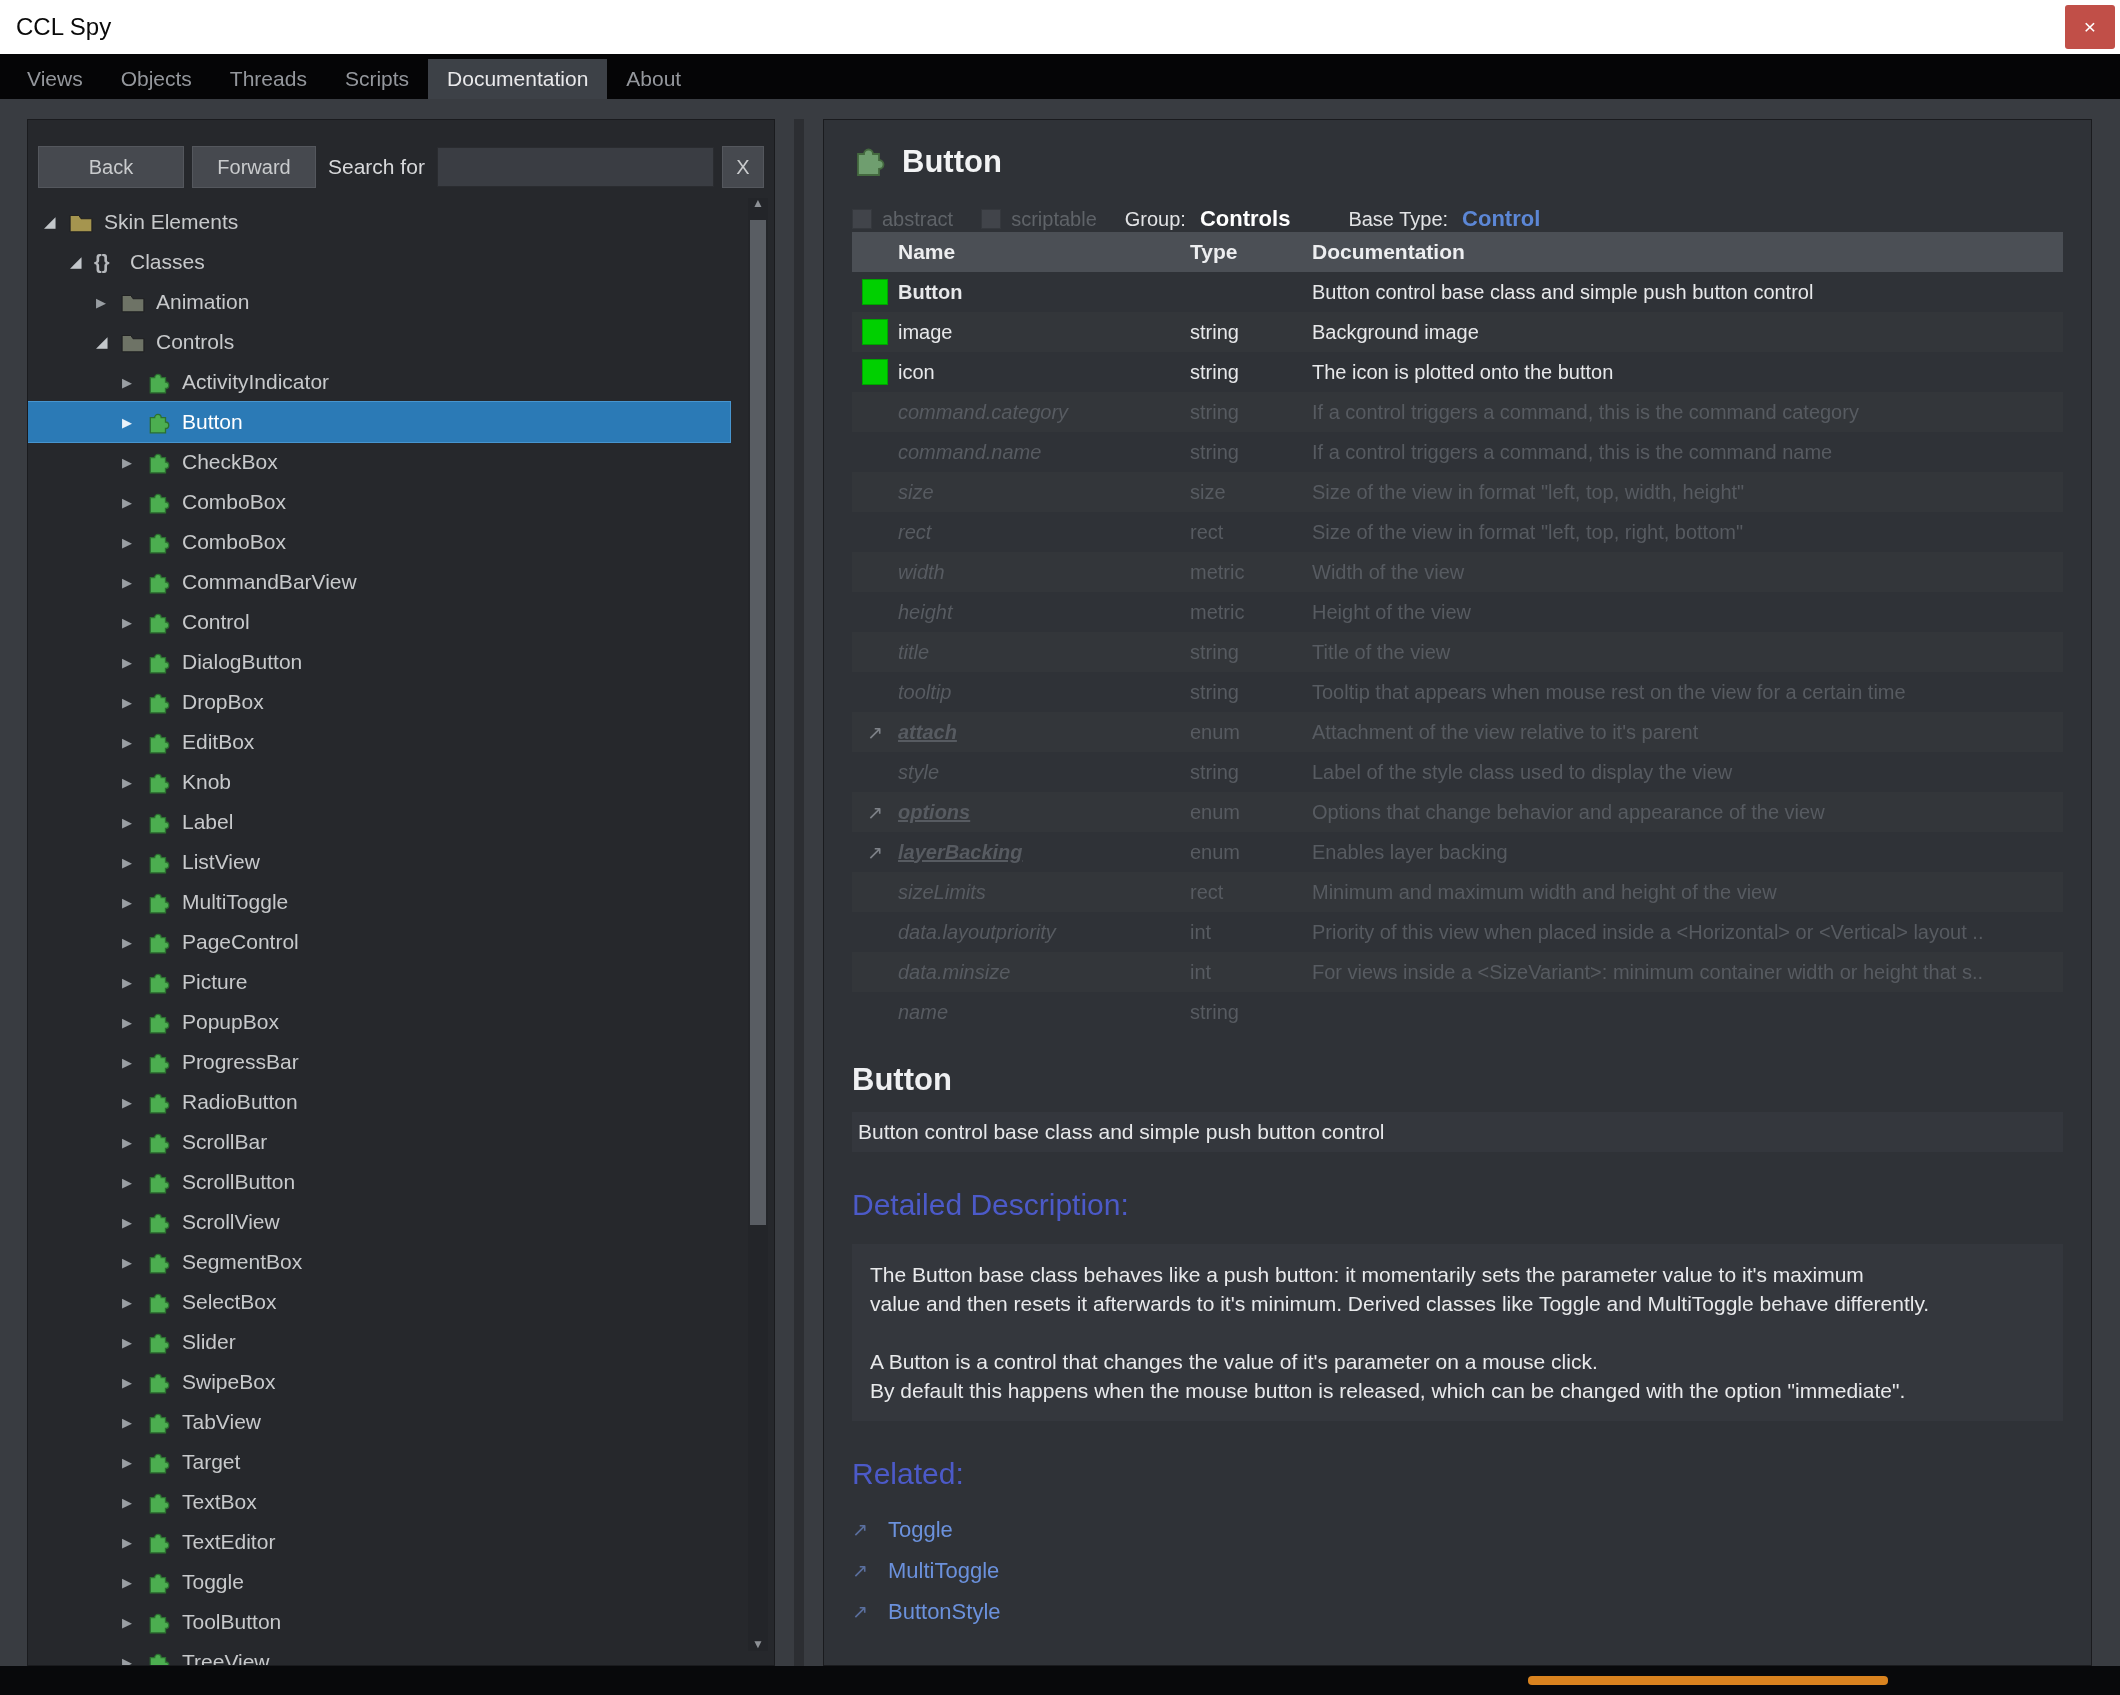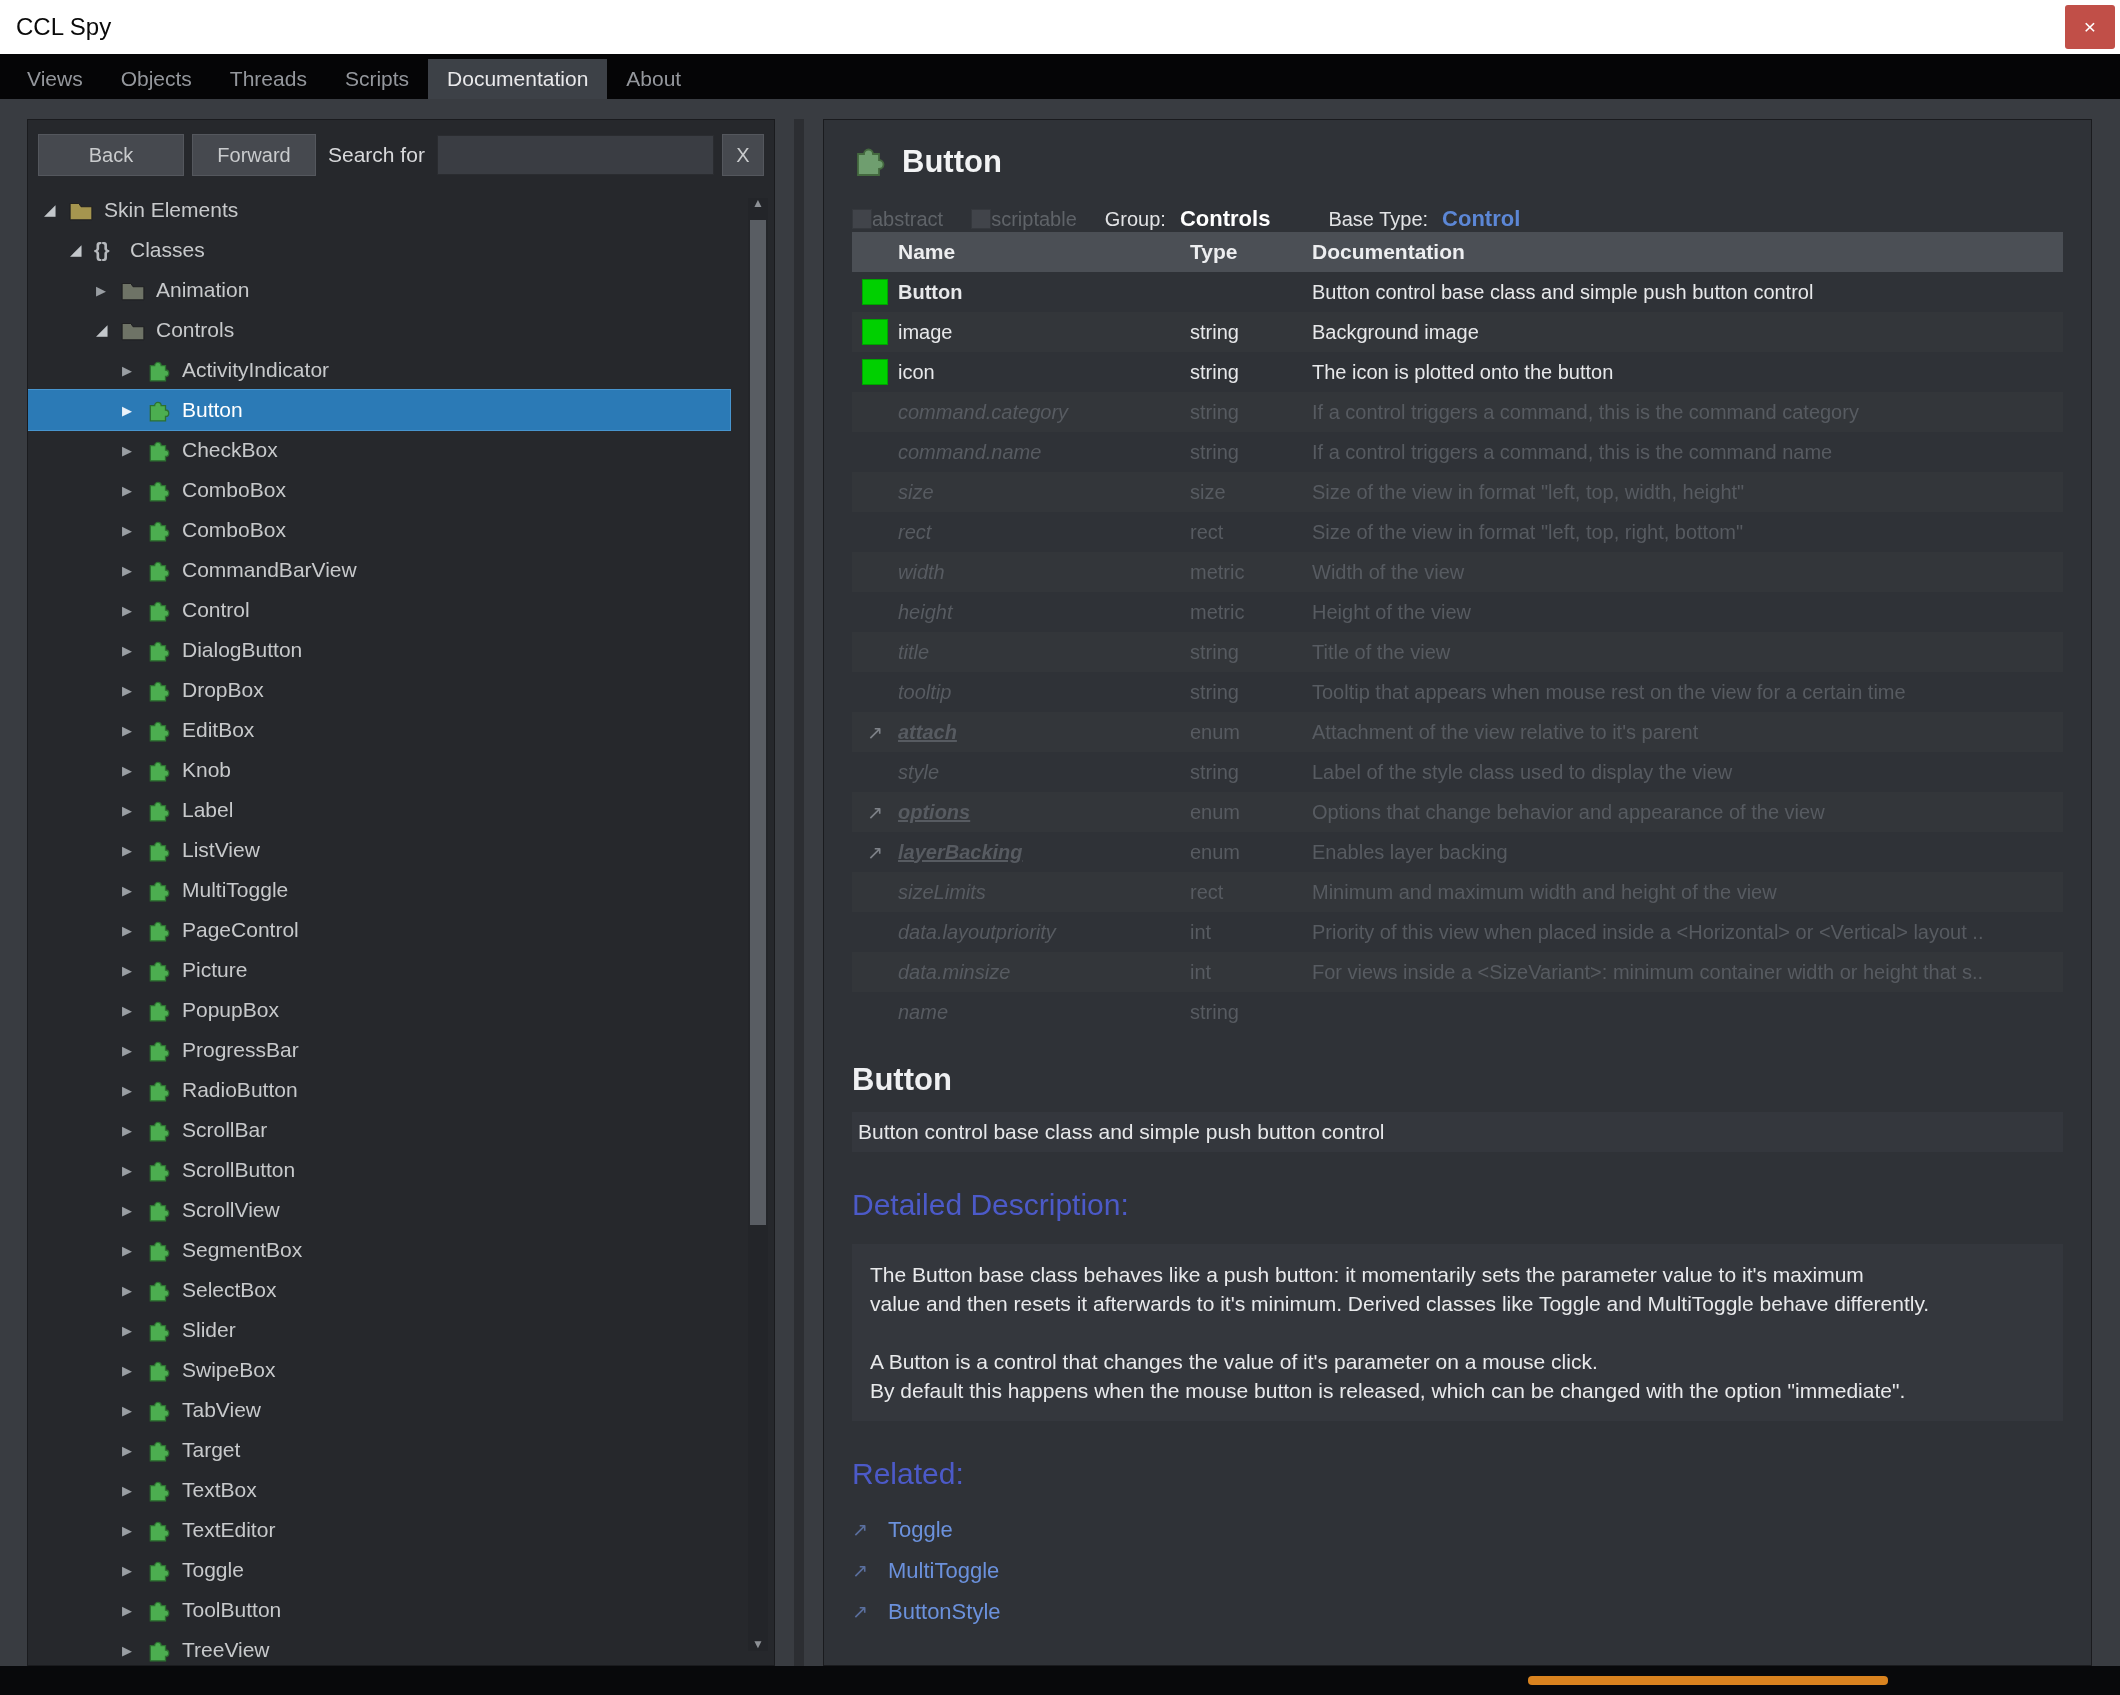--- a/index.html
+++ b/index.html
@@ -15,21 +15,21 @@
   
   .tabbar { height:45px; background:#050506; display:flex; align-items:flex-end; padding-left:8px; }
   .tab { height:40px; line-height:40px; padding:0 19px; font-size:21px; color:#94979c; }
   .tab.active { background:#3d4147; color:#e9e9eb; }
 
   
   .frame { height:1567px; padding:20px 28px 0 27px; display:flex; }
 
   
   .left-panel { width:748px; height:1547px; background:#26282c; border:1px solid #1a1b1e; position:relative; overflow:hidden; }
-  .toolbar { display:flex; align-items:center; padding:14px 10px 0 10px; gap:8px; }
+  .toolbar { display:flex; align-items:center; padding:14px 10px 0 10px; gap:8px;margin-top:12px; }
   .tb-btn { height:42px; background:#46494f; border:1px solid #54575d; color:#c9cbcd; font-size:20px; font-family:inherit; }
   .tb-back { width:146px; } .tb-fwd { width:124px; } .tb-x { width:42px; }
   .search-label { color:#d8d9db; font-size:21px; margin:0 4px; white-space:nowrap; }
   .search-input { flex:1; min-width:0; height:40px; background:#3a3d43; border:1px solid #2a2c30; color:#ddd; font-size:20px; padding:0 10px; font-family:inherit; }
 
   .tree { margin-top:14px; }
   .tree-row { height:40px; display:flex; align-items:center; margin-right:44px; color:#c7c9cb; font-size:21px; white-space:nowrap; }
   .tree-row.selected { background:#2b7ab6; color:#ffffff; outline:1px solid #4795cf; }
   .expander { width:24px; font-size:13px; color:#999ea3; flex:none; }
   .expander.expanded { font-size:15px; color:#c3c7cb; }
@@ -44,21 +44,21 @@
   .sb-thumb { position:absolute; top:22px; left:2px; width:16px; height:1005px; background:#595d63; }
 
   .splitter { width:10px; margin:0 19px; background:#2c2e32; height:1547px; }
 
   
   .right-panel { flex:1; height:1547px; background:#2f3237; border:1px solid #1a1b1e; padding:0 28px; overflow:hidden; }
   .doc-header { display:flex; align-items:center; gap:14px; margin-top:22px; }
   .doc-title { font-size:31px; font-weight:bold; color:#f2f3f4; }
 
   .meta-row { display:flex; align-items:center; margin-top:24px; font-size:20px; }
-  .flag { display:flex; align-items:center; color:#5f6368; margin-right:28px; }
+  .flag { display:flex; align-items:center; gap:10px; color:#5f6368; margin-right:28px; }
   .flag-box { width:20px; height:20px; background:#41444a; border:1px solid #35383d; }
   .meta-label { color:#e2e3e5; margin-right:14px; margin-left:18px; }
   .meta-value { font-weight:bold; color:#ffffff; font-size:22px; margin-right:40px; }
   .meta-link { font-weight:bold; color:#5c87d6; font-size:22px; text-decoration:none; }
 
   .ptable { }
   .thead { display:flex; align-items:center; height:40px; background:#4b4f55; color:#edeef0; font-weight:bold; font-size:21px; }
   .c-icon { width:46px; display:flex; justify-content:center; align-items:center; flex:none; }
   .c-name { width:292px; flex:none; overflow:hidden; white-space:nowrap; }
   .c-type { width:122px; flex:none; }

